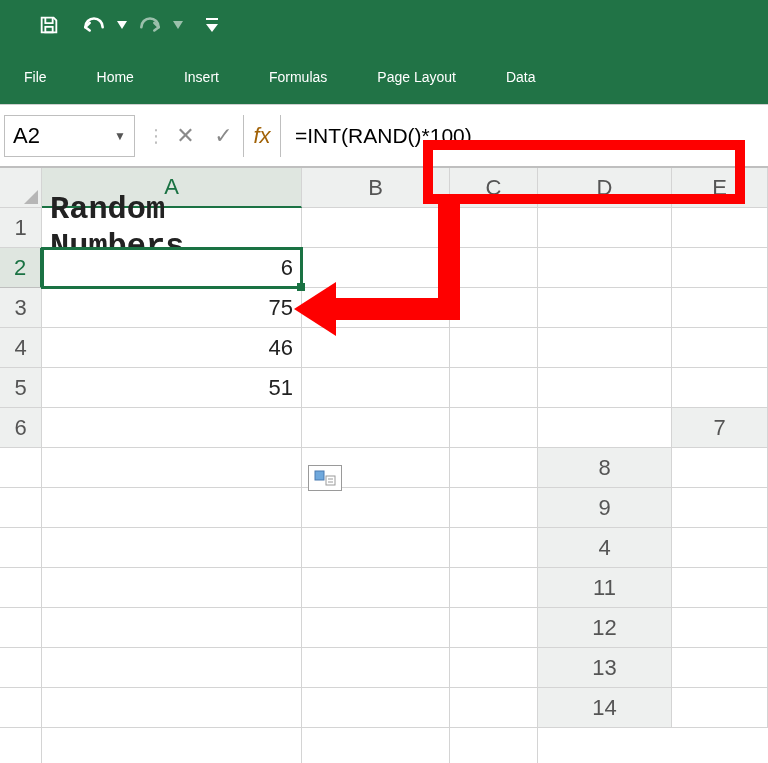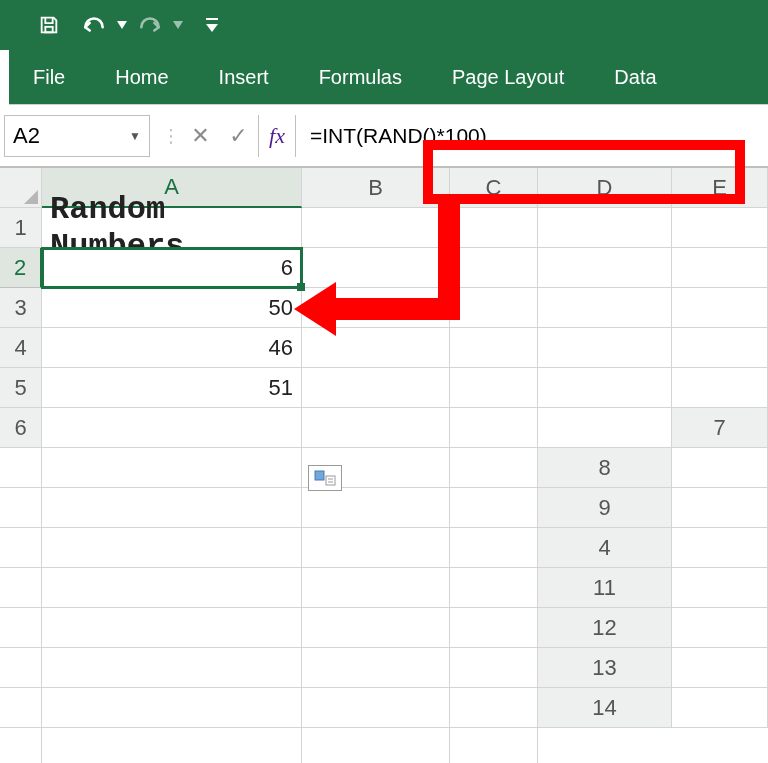--- a/index.html
+++ b/index.html
@@ -39,41 +39,40 @@
   .qat-sep { width: 3px; }
   svg { display:block; }
 
   
   .ribbon {
     background: var(--excel-green);
     height: 55px;
     display: flex;
     align-items: center;
     color: #fff;
-    font-size: 20px;
+    font-size: 14px;
     padding-left: 24px;
     gap: 50px;
     border-bottom: 1px solid #cfcfcf;
-    margin-left: 9px;
   }
   .ribbon-tab { cursor: default; }
 
   
   .formula-row {
     height: 62px;
     display: flex;
     align-items: center;
     border-bottom: 1px solid var(--header-border);
     background: #ffffff;
     padding: 6px 4px 6px 4px;
     gap: 0;
     position: relative;
   }
   .name-box {
-    width: 146px;
+    width: 131px;
     height: 42px;
     border: 1px solid var(--header-border);
     background: #ffffff;
     font-size: 22px;
     padding: 0 8px;
     display: flex;
     align-items: center;
     justify-content: space-between;
     margin-right: 8px;
     gap: 44px;
@@ -86,22 +85,22 @@
     width: 38px; height: 42px;
     display:flex; align-items:center; justify-content:center;
     font-size: 22px;
     color: #8a8a8a;
     border-right: 1px solid transparent;
   }
   .fx-btn.sep {
     border-left: 1px solid var(--header-border);
     border-right: 1px solid var(--header-border);
     font-style: italic;
-    font-family: Liberation Serif, serif;
-    color: #4c1d95;
+    font-family: Liberation Sans, sans-serif;
+    color: #a16207;
   }
   .formula-input {
     flex: 1;
     height: 42px;
     border: none;
     outline: none;
     font-size: 21px;
     padding: 0 14px;
     font-family: "Segoe UI", Arial, sans-serif;
     background: transparent;
@@ -287,21 +286,21 @@
   <div></div>
 
   <div class="rowhead active">2</div>
   <div class="cell-right selected-cell">6</div>
   <div></div>
   <div></div>
   <div></div>
   <div></div>
 
   <div class="rowhead">3</div>
-  <div class="cell-right">50</div>
+  <div class="cell-right">75</div>
   <div></div>
   <div></div>
   <div></div>
   <div></div>
 
   <div class="rowhead">4</div>
   <div class="cell-right">46</div>
   <div></div>
   <div></div>
   <div></div>

